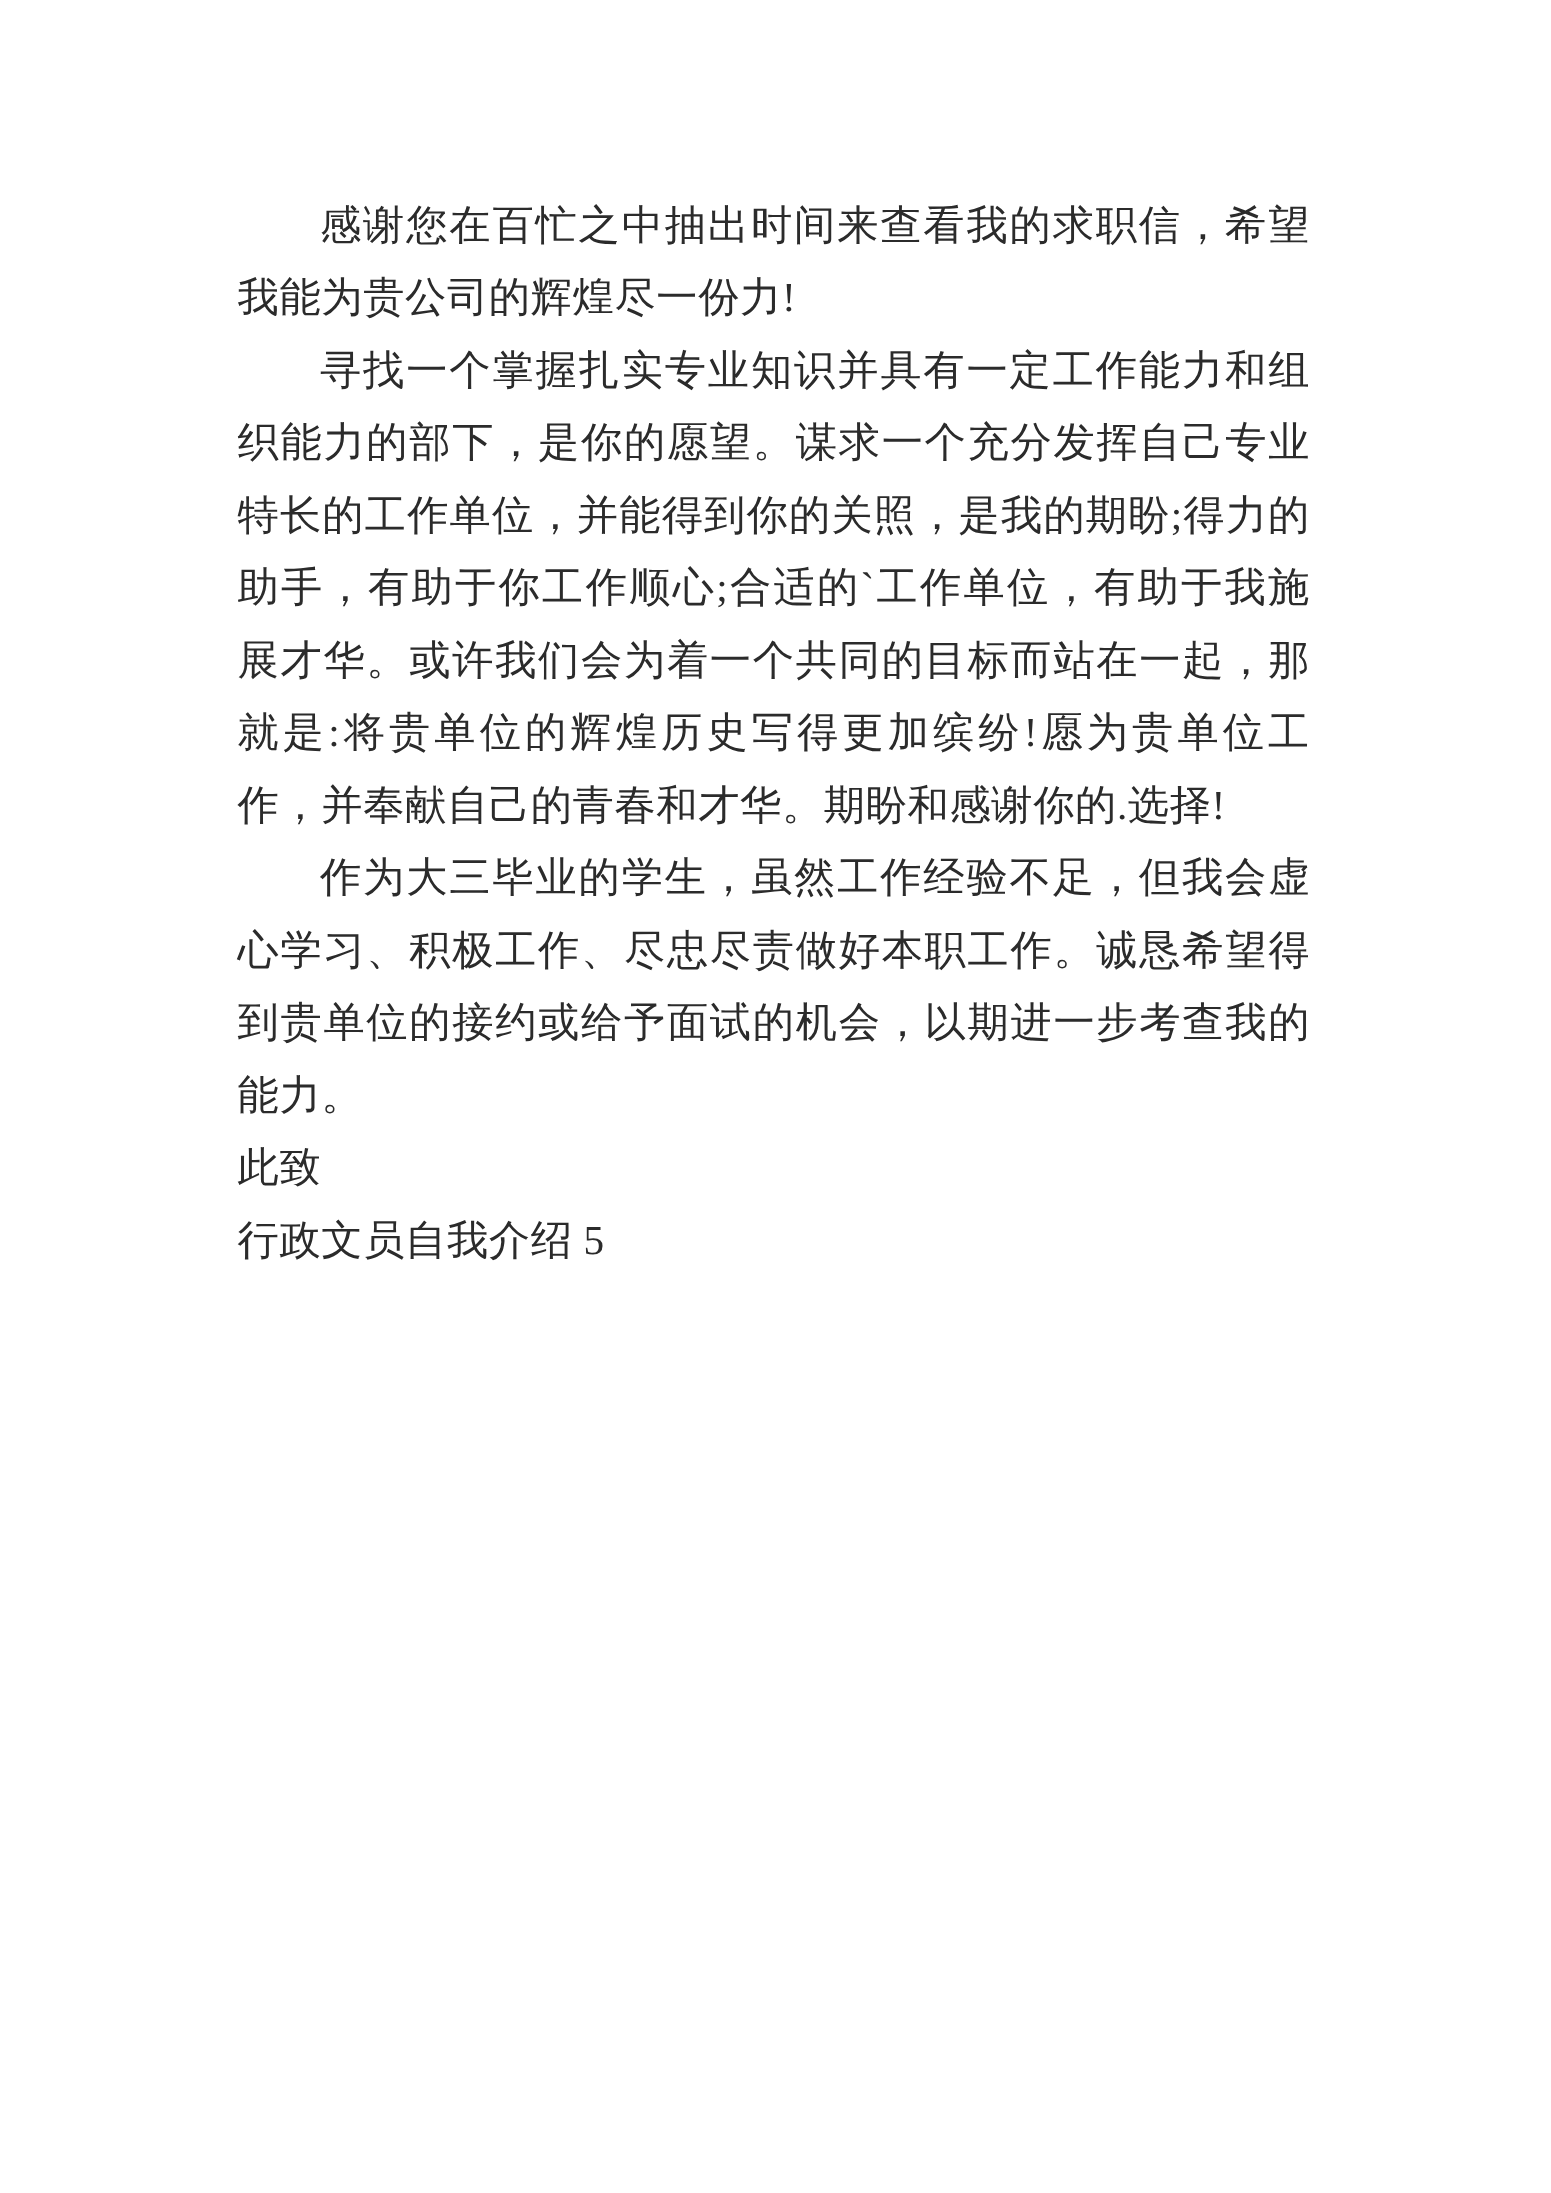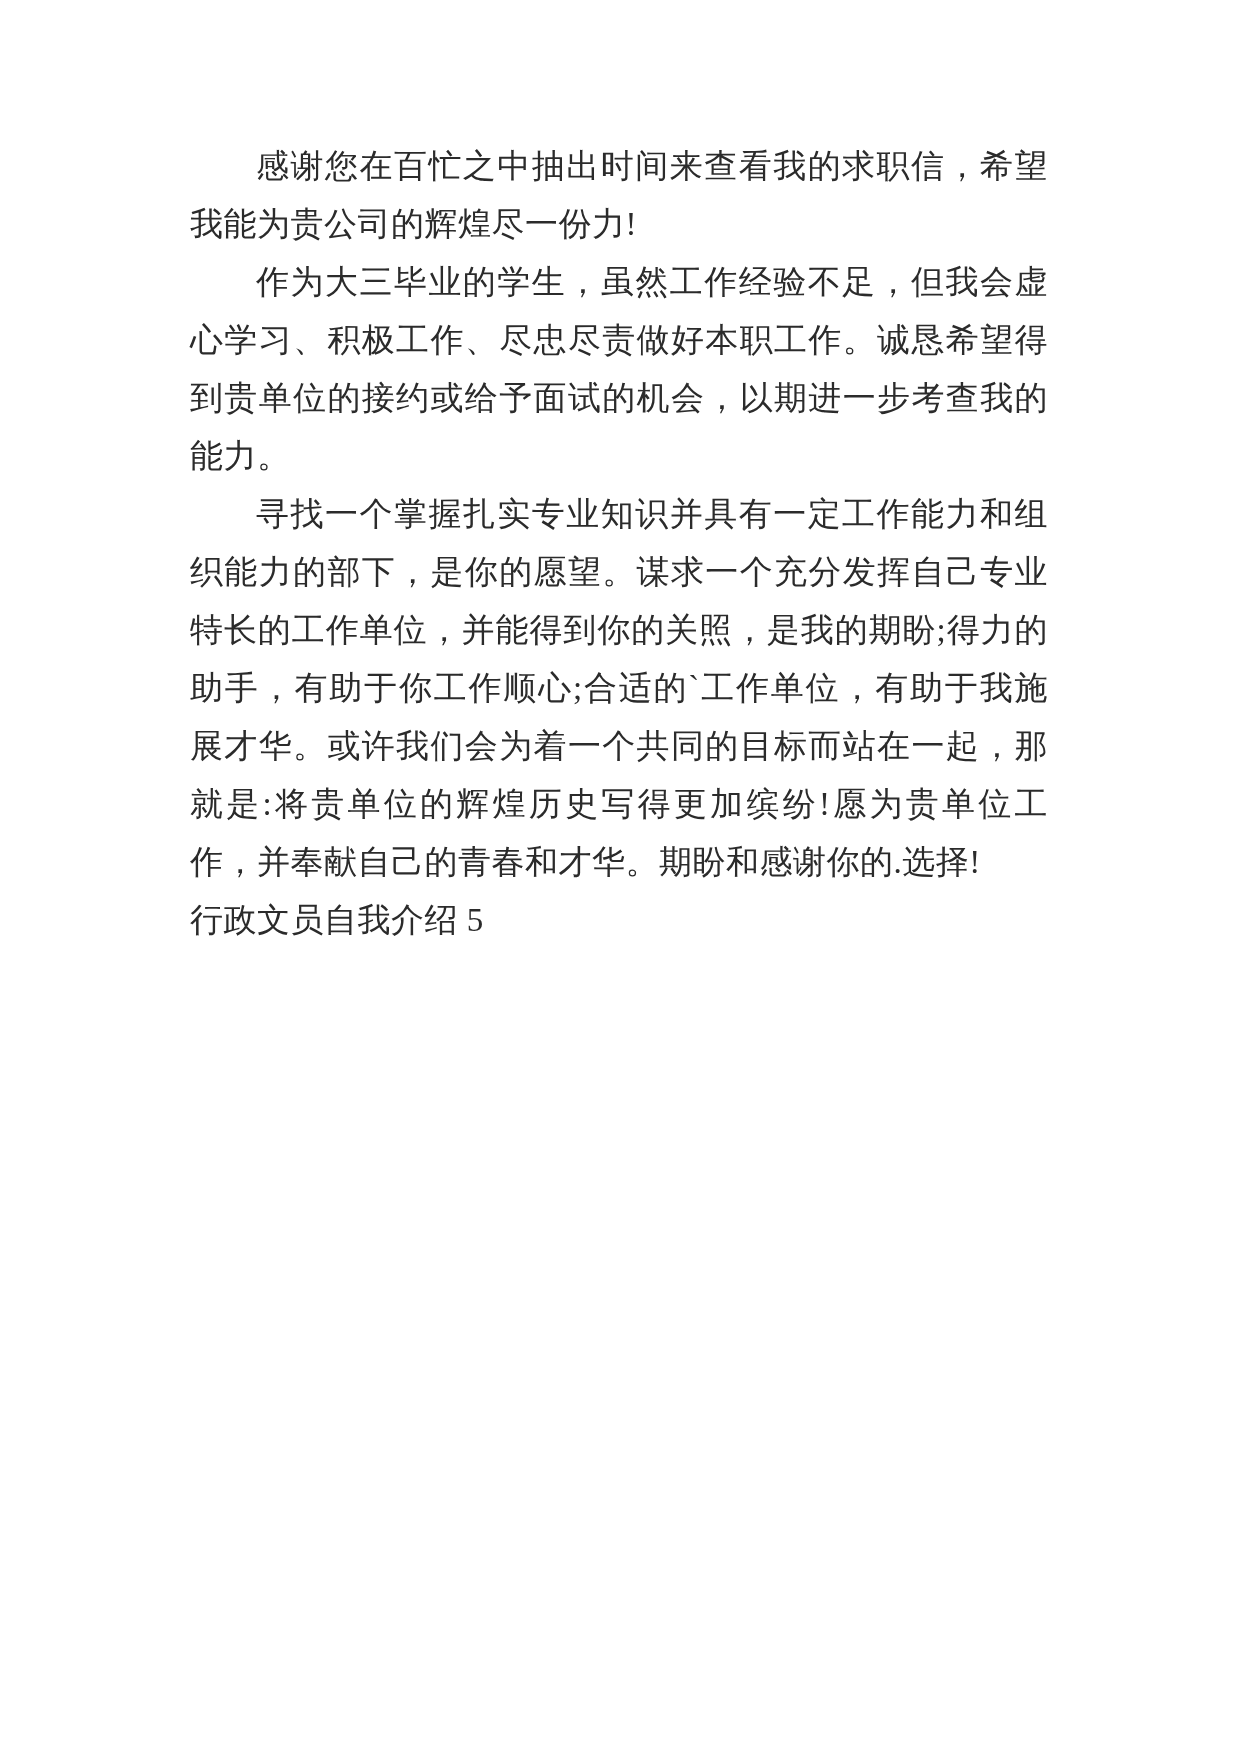--- a/index.html
+++ b/index.html
@@ -10,21 +10,21 @@
   .page {
     position: relative;
     width: 1241px;
     height: 1754px;
     background: #ffffff;
     overflow: hidden;
   }
   .content {
     position: absolute;
     left: 190px;
-    top: 137px;
+    top: 152px;
     width: 858px;
     font-family: "Liberation Serif", "DejaVu Serif", serif;
     font-size: 33px;
     line-height: 58px;
     font-weight: 400;
     color: #2b2b2b;
     text-align: justify;
     letter-spacing: 0.5px;
   }
   .content p {
@@ -39,17 +39,18 @@
     text-align: left;
     text-indent: 0;
   }
 </style>
 </head>
 <body>
 
 <div class="page">
   <div class="content">
     <p class="indent">感谢您在百忙之中抽出时间来查看我的求职信，希望我能为贵公司的辉煌尽一份力!</p>
+    <p class="indent">寻找一个掌握扎实专业知识并具有一定工作能力和组织能力的部下，是你的愿望。谋求一个充分发挥自己专业特长的工作单位，并能得到你的关照，是我的期盼;得力的助手，有助于你工作顺心;合适的`工作单位，有助于我施展才华。或许我们会为着一个共同的目标而站在一起，那就是:将贵单位的辉煌历史写得更加缤纷!愿为贵单位工作，并奉献自己的青春和才华。期盼和感谢你的.选择!</p>
     <p class="indent">作为大三毕业的学生，虽然工作经验不足，但我会虚心学习、积极工作、尽忠尽责做好本职工作。诚恳希望得到贵单位的接约或给予面试的机会，以期进一步考查我的能力。</p>
-    <p class="indent">寻找一个掌握扎实专业知识并具有一定工作能力和组织能力的部下，是你的愿望。谋求一个充分发挥自己专业特长的工作单位，并能得到你的关照，是我的期盼;得力的助手，有助于你工作顺心;合适的`工作单位，有助于我施展才华。或许我们会为着一个共同的目标而站在一起，那就是:将贵单位的辉煌历史写得更加缤纷!愿为贵单位工作，并奉献自己的青春和才华。期盼和感谢你的.选择!</p>
+    <p class="plain">此致</p>
     <p class="plain">行政文员自我介绍 5</p>
   </div>
 </div>
 
 </body></html>

